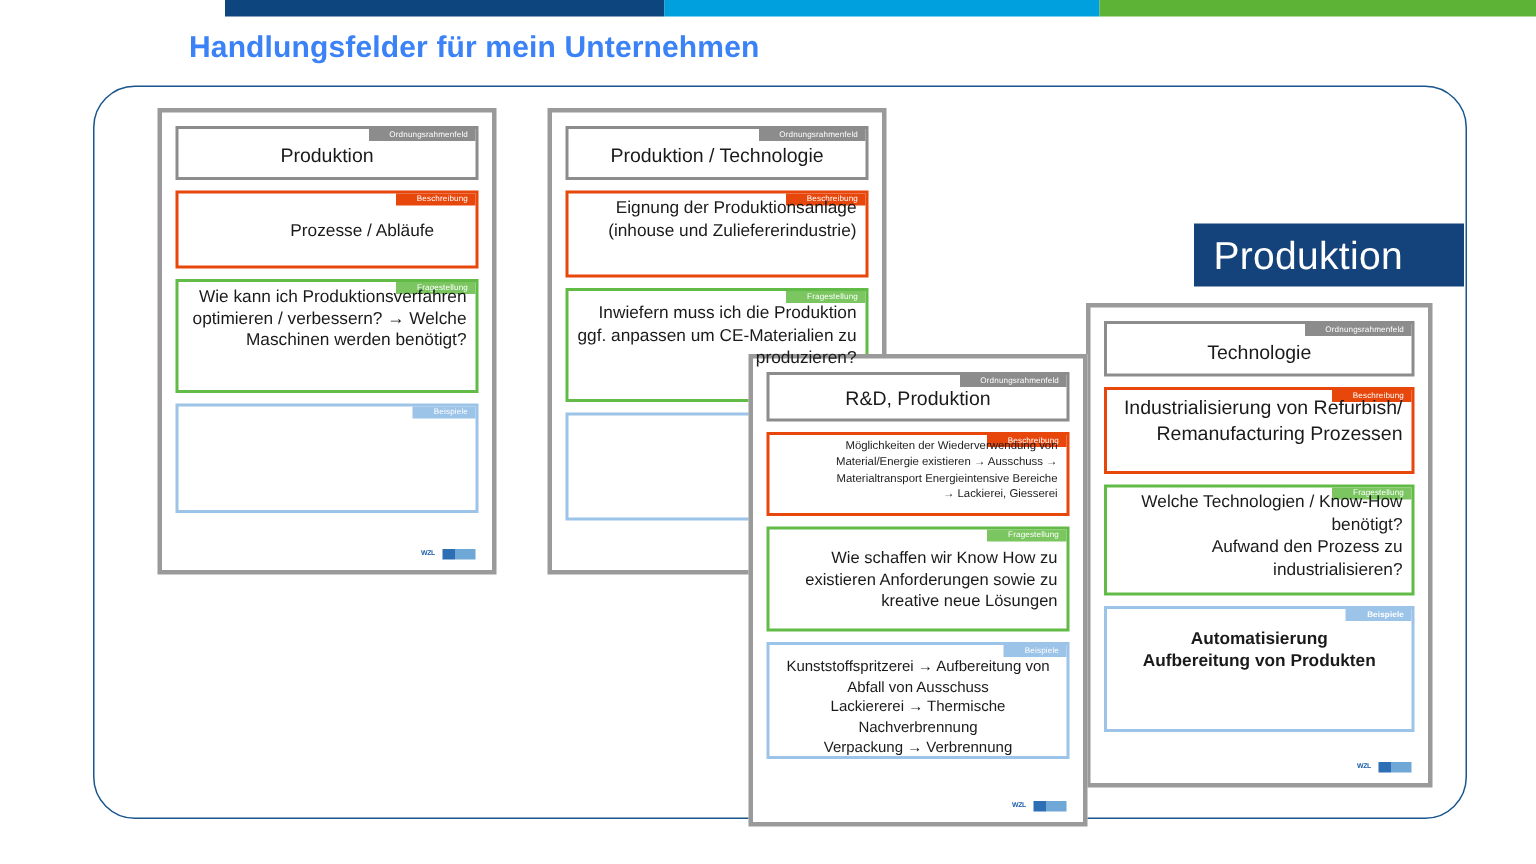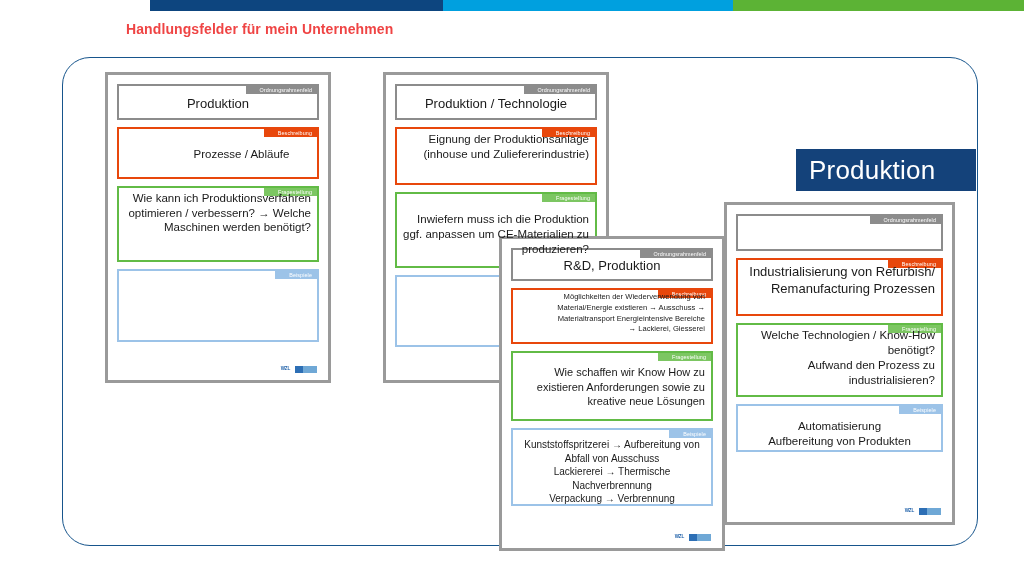--- a/index.html
+++ b/index.html
@@ -13,21 +13,21 @@
   
   #topbar{position:absolute;left:0;top:0;width:1024px;height:11px;}
   #topbar .seg{position:absolute;top:0;height:11px;}
   #seg-navy{left:150px;width:293px;background:#0d457f;}
   #seg-cyan{left:443px;width:290px;background:#00a0df;}
   #seg-green{left:733px;width:291px;background:#5cb335;}
 
   
   #page-title{
     position:absolute;left:126px;top:21px;
-    font-size:14px;font-weight:bold;color:#ef4444;
+    font-size:20px;font-weight:bold;color:#3b82f6;
     letter-spacing:.1px;white-space:nowrap;
   }
 
   
   #outer-frame{
     position:absolute;left:62px;top:57px;
     width:916px;height:489px;
     border:1.6px solid #17558c;
     border-radius:28px;
     box-sizing:border-box;
@@ -49,21 +49,21 @@
 
   
   .card{
     position:absolute;
     background:#ffffff;
     border:3px solid #9a9a9a;
     box-sizing:border-box;
     padding:9px 9px 4px 9px;
   }
   #card-1{left:105px;top:72px;width:226px;height:311px;}
-  #card-2{left:383px;top:72px;width:226px;height:311px;}
+  #card-2{left:365px;top:72px;width:226px;height:311px;}
   #card-3{left:499px;top:236px;width:226px;height:315px;}
   #card-4{left:724px;top:202px;width:231px;height:323px;}
 
   
   .field{
     position:relative;
     box-sizing:border-box;
     background:#ffffff;
     margin-bottom:7px;
   }
@@ -106,40 +106,40 @@
   #card-1 .f-quest{height:76px;}
   #card-1 .f-quest .body{font-size:11.5px;line-height:1.28;padding-top:3px;}
   #card-1 .f-ex{height:73px;}
   #card-1 .f-ex .body{font-size:11.5px;line-height:1.3;padding-top:13px;}
 
   #card-2 .f-frame{height:36px;}
   #card-2 .f-frame .body{font-size:13px;padding-top:10px;}
   #card-2 .f-desc{height:58px;}
   #card-2 .f-desc .body{font-size:11.5px;line-height:1.3;padding-top:3px;}
   #card-2 .f-quest{height:76px;}
-  #card-2 .f-quest .body{font-size:11.5px;line-height:1.3;padding-top:18px;}
+  #card-2 .f-quest .body{font-size:11.5px;line-height:1.3;padding-top:8px;}
   #card-2 .f-ex{height:72px;}
   #card-2 .f-ex .body{font-size:11.5px;}
 
   #card-3 .f-frame{height:33px;}
   #card-3 .f-frame .body{font-size:13px;padding-top:8px;}
   #card-3 .f-desc{height:56px;}
   #card-3 .f-desc .body{font-size:7.6px;line-height:1.42;padding-top:2px;}
   #card-3 .f-quest{height:70px;}
   #card-3 .f-quest .body{font-size:11px;line-height:1.34;padding-top:12px;}
   #card-3 .f-ex{height:78px;}
   #card-3 .f-ex .body{font-size:10px;line-height:1.36;padding-top:8px;}
 
   #card-4 .f-frame{height:37px;}
   #card-4 .f-frame .body{font-size:13px;padding-top:11px;}
   #card-4 .f-desc{height:58px;}
   #card-4 .f-desc .body{font-size:13px;line-height:1.3;padding-top:4px;}
   #card-4 .f-quest{height:74px;}
   #card-4 .f-quest .body{font-size:11.5px;line-height:1.3;padding-top:3px;}
-  #card-4 .f-ex{height:48px;}
+  #card-4 .f-ex{height:84px;font-weight:bold;}
   #card-4 .f-ex .body{font-size:11.5px;line-height:1.3;padding-top:13px;}
 
   
   .card-logos{
     position:absolute;right:11px;bottom:7px;
     display:flex;align-items:center;gap:5px;
   }
   .logo-a{
     font-size:4.6px;font-weight:bold;color:#1d5fa8;
     background:#ffffff;border:0;letter-spacing:-.2px;
@@ -203,20 +203,21 @@
   </div>
   <div class="card-logos">
     <span class="logo-a">WZL</span>
     <span class="logo-b"></span>
   </div>
 </div>
 
 <div class="card" id="card-4">
   <div class="field f-frame">
     <span class="tab">Ordnungsrahmenfeld</span>
+    <div class="body center">Technologie</div>
   </div>
   <div class="field f-desc">
     <span class="tab">Beschreibung</span>
     <div class="body left">Industrialisierung von Refurbish/ Remanufacturing Prozessen</div>
   </div>
   <div class="field f-quest">
     <span class="tab">Fragestellung</span>
     <div class="body left">Welche Technologien / Know-How benötigt?
 Aufwand den Prozess zu industrialisieren?</div>
   </div>

